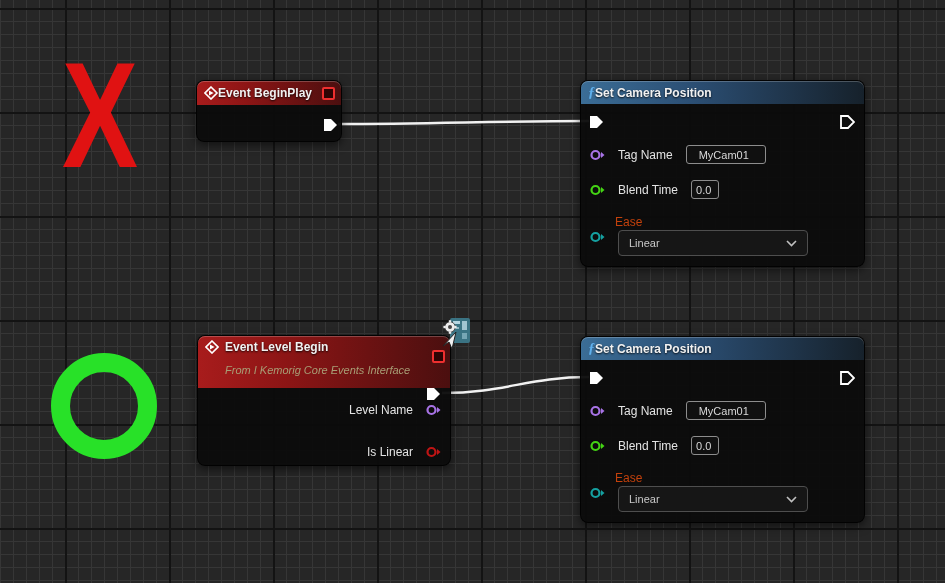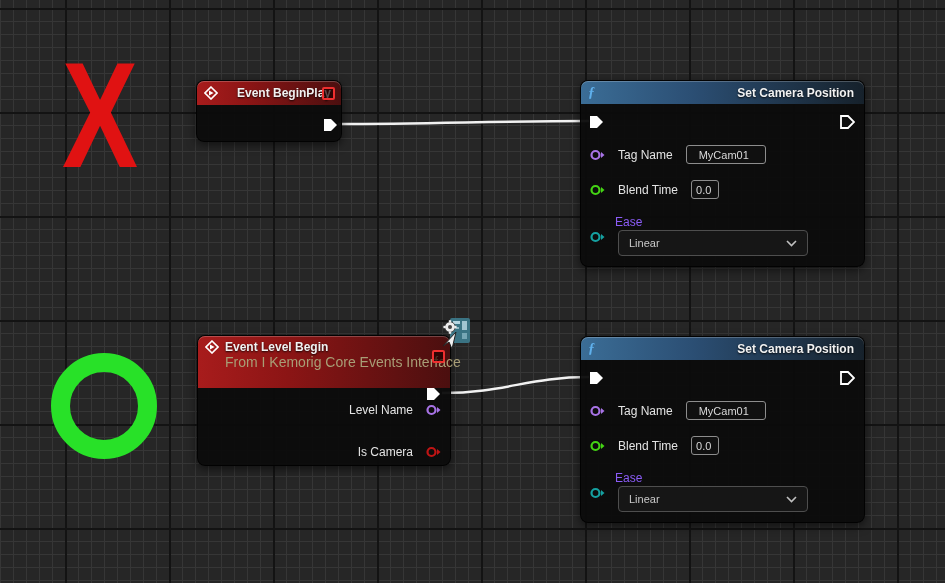--- a/index.html
+++ b/index.html
@@ -30,48 +30,47 @@
   
   .node{
     position:absolute;background:rgba(11,11,11,0.96);
     border-radius:8px;border:1px solid rgba(0,0,0,0.8);
     box-shadow:0 3px 10px rgba(0,0,0,0.55);box-sizing:border-box;
   }
   .node-header{
     position:relative;border-radius:7px 7px 0 0;
     display:flex;align-items:center;padding:0 10px 0 7px;
     box-shadow:inset 0 1px 0 rgba(255,255,255,0.22);
-    justify-content:space-between;
   }
   .hdr-red{background:linear-gradient(to right,#a81c1c,#8c1515 35%,#4b0f0f 100%);height:24px;}
   .hdr-red-tall{background:linear-gradient(to right,#a81c1c,#8c1515 35%,#4b0f0f 100%);height:40px;
     display:block;padding:4px 10px 8px 7px;}
   .hdr-blue{background:linear-gradient(to right,#3b6d96,#2b4e73 40%,#16212b 100%);height:23px;}
   .hdr-line{display:flex;align-items:center;gap:6px;}
   .node-title{font-size:12px;font-weight:700;color:#f1f1f1;text-shadow:0 1px 2px rgba(0,0,0,.85);white-space:nowrap;}
-  .node-subtitle{font-size:14px;color:#a89e76;padding-left:20px;margin-top:0;white-space:nowrap;}
+  .node-subtitle{font-size:11px;font-style:italic;color:#a89e76;padding-left:20px;margin-top:10px;white-space:nowrap;}
   .fn-icon{font-family:"Liberation Serif",serif;font-style:italic;font-weight:700;font-size:14px;color:#5fb0ec;line-height:1;}
   .delegate{position:absolute;width:9px;height:9px;border:2px solid #ee2f2f;border-radius:2px;background:rgba(30,0,0,.7);}
   .abs{position:absolute;}
   .pin-row{position:absolute;display:flex;align-items:center;gap:13px;}
   .pin-label{font-size:12px;color:#e3e3e3;white-space:nowrap;}
   .pin-field{
     background:#101010;border:1px solid #8d8d8d;border-radius:3px;
     color:#d8d8d8;font-size:11px;font-family:"Liberation Sans",sans-serif;
     height:15px;padding:1px 4px;outline:none;
   }
   .w-text{width:62px;padding-left:12px;}
   .w-num{width:18px;text-align:left;}
   .dropdown{
     position:absolute;width:190px;height:26px;box-sizing:border-box;
     background:#161616;border:1px solid #4e4e4e;border-radius:4px;
     display:flex;align-items:center;justify-content:space-between;
     padding:0 10px;color:#c9c9c9;font-size:11px;cursor:pointer;
   }
-  .ease-label{position:absolute;font-size:12px;color:#8b5cf6;}
+  .ease-label{position:absolute;font-size:12px;color:#c2410c;}
   svg{display:block;}
 </style>
 </head>
 <body>
 
 <div class="canvas">
 
   <div class="mark-x">X</div>
   <div class="mark-o"></div>
 
@@ -178,21 +177,21 @@
       <span class="pin-label">Level Name</span>
       <span>
         <svg width="15" height="12" viewBox="0 0 15 12">
             <circle cx="5.5" cy="6" r="4" fill="none" stroke="#a873e6" stroke-width="2.2"></circle>
             <polygon points="11,3 14.5,6 11,9" fill="#a873e6"></polygon>
           </svg>
       </span>
     </div>
 
     <div class="pin-row" style="right:9px;top:109px">
-      <span class="pin-label">Is Camera</span>
+      <span class="pin-label">Is Linear</span>
       <span>
         <svg width="15" height="12" viewBox="0 0 15 12">
             <circle cx="5.5" cy="6" r="4" fill="none" stroke="#c01414" stroke-width="2.2"></circle>
             <polygon points="11,3 14.5,6 11,9" fill="#c01414"></polygon>
           </svg>
       </span>
     </div>
   </div>
 
   <div class="node" style="left:580px;top:336px;width:285px;height:187px">

